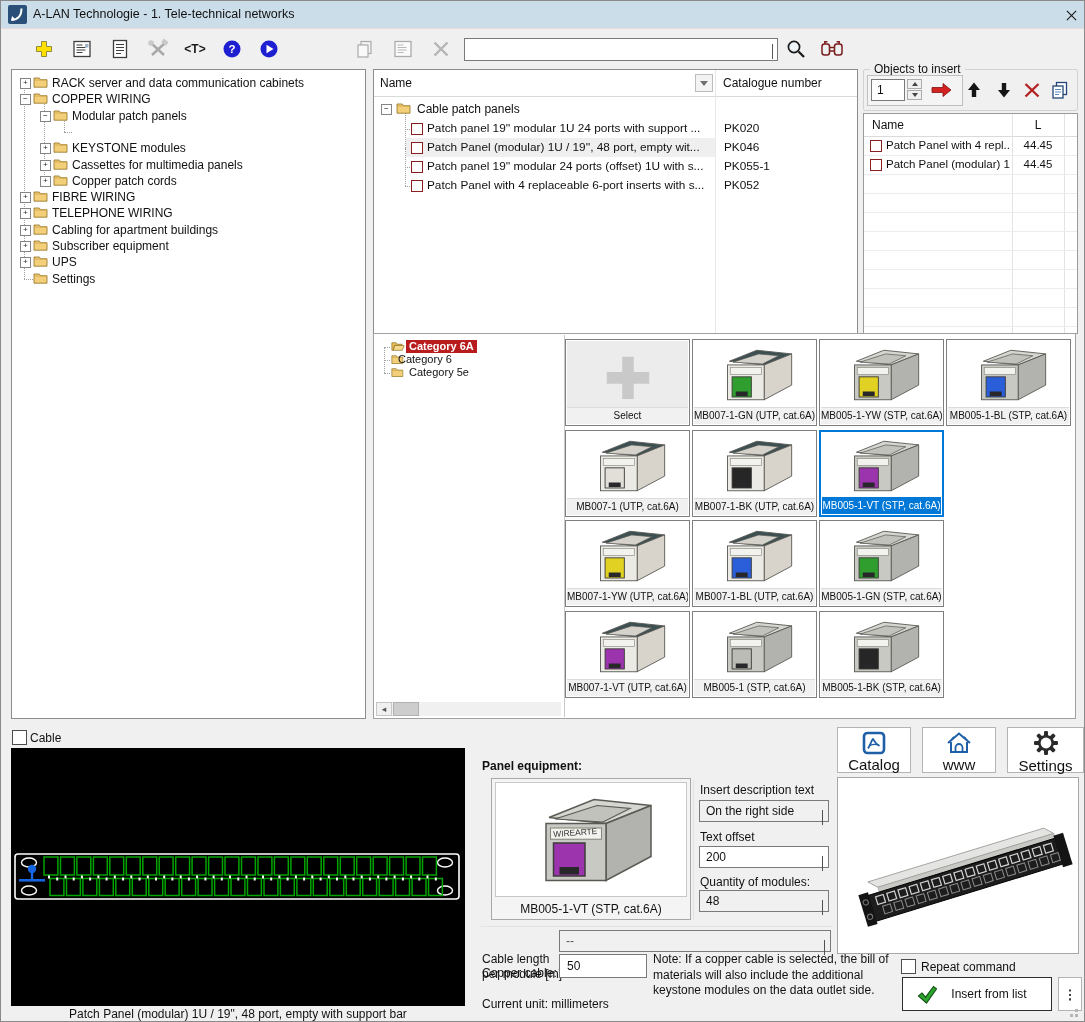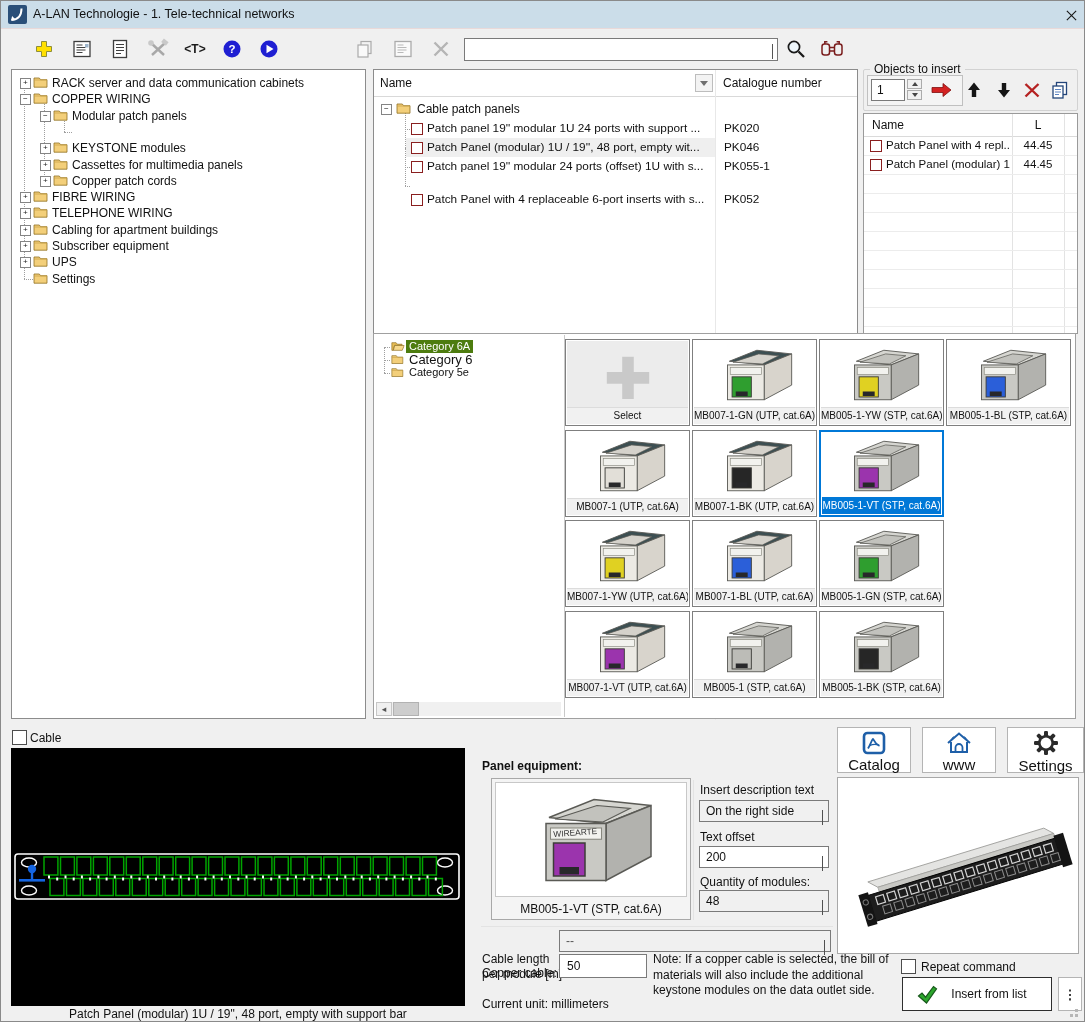--- a/index.html
+++ b/index.html
@@ -17,21 +17,21 @@
   #combo .arr{position:absolute;right:4px;top:5px;}
   
   .panel{position:absolute;background:#fff;border:1px solid #8c8c8c;box-sizing:border-box;}
   
   .trow{position:absolute;height:16px;white-space:nowrap;}
   .expander{position:absolute;top:3px;width:9px;height:9px;background:#fff;border:1px solid #848484;font:8px/8px "Liberation Mono",monospace;text-align:center;color:#222;box-sizing:content-box;}
   .ticon{position:absolute;top:1px;}
   .tlabel{position:absolute;top:0;line-height:16px;padding:0 3px;font-size:12px;}
   .tlabel.bold{font-weight:bold;}
   .tlabel.selgray{background:#ebebeb;}
-  .tlabel.selblue{background:#4d7c0f;color:#fff;}
+  .tlabel.selblue{background:#b91c1c;color:#fff;font-weight:bold;}
   .vguide{position:absolute;width:0;border-left:1px dotted #9f9f9f;}
   .hstub{position:absolute;height:0;border-top:1px dotted #9f9f9f;}
   .rcb{position:absolute;width:10px;height:10px;background:#fff;border:1px solid #8a1f1f;}
   .wcb{position:absolute;width:13px;height:13px;background:#fff;border:1px solid #4c4c4c;}
   .rowtxt{position:absolute;white-space:nowrap;overflow:hidden;font-size:11.8px;line-height:19px;}
   .hl{background:#efefef;}
   
   #objbox{position:absolute;left:862px;top:68px;width:215px;height:42px;border:1px solid #d2d2d2;border-radius:2px;box-sizing:border-box;}
   #objboxlabel{position:absolute;left:869px;top:61px;background:#f0f0f0;padding:0 4px;font-size:12px;}
   #spinwrap{position:absolute;left:866px;top:74px;width:96px;height:31px;border:1px solid #c0c0c0;box-sizing:border-box;background:#f4f4f4;}
@@ -318,21 +318,21 @@
           <span class="rowtxt" style="left:53px;top:0;width:287px">Patch Panel (modular) 1U / 19'', 48 port, empty wit...</span>
           <span class="rowtxt" style="left:350px;top:0;width:130px">PK046</span>
         </div>
         <div class="hstub" style="left:31px;top:96.5px;width:5px"></div>
         <div style="position:absolute;left:0;top:87px;width:100%;height:19px">
           <span class="rcb" style="left:37px;top:4px"></span>
           <span class="rowtxt" style="left:53px;top:0;width:287px">Patch panel 19'' modular 24 ports (offset) 1U with s...</span>
           <span class="rowtxt" style="left:350px;top:0;width:130px">PK055-1</span>
         </div>
         <div class="hstub" style="left:31px;top:115.5px;width:5px"></div>
-        <div style="position:absolute;left:0;top:120px;width:100%;height:19px">
+        <div style="position:absolute;left:0;top:106px;width:100%;height:19px">
           <span class="rcb" style="left:37px;top:4px"></span>
           <span class="rowtxt" style="left:53px;top:0;width:287px">Patch Panel with 4 replaceable 6-port inserts with s...</span>
           <span class="rowtxt" style="left:350px;top:0;width:130px">PK052</span>
         </div>
       </div>
   </div>
 
   <div id="objbox"></div>
   <span id="objboxlabel">Objects to insert</span>
   <div id="spinwrap"></div>
@@ -412,21 +412,21 @@
               <path d="M4.4 5.3h11.2l-2.4 5.7H2.7z" fill="#f7d98c" stroke="#8f7022" stroke-width="0.8"></path>
             </svg></span>
           <span class="tlabel selblue" style="left:31px;font-size:11px;line-height:13px">Category 6A</span>
         </div>
         <div class="hstub" style="left:9px;top:24.5px;width:6px"></div>
         <div class="catrow" style="left:0;top:18px;width:100%">
           <span class="ticon" style="left:16px;top:1px;transform:scale(0.85);transform-origin:left top"><svg width="15" height="12" viewBox="0 0 15 12">
               <path d="M1 2h5.3l1.3 1.7H14v7.5H1z" fill="#f3cf7a" stroke="#8f7022" stroke-width="0.8"></path>
               <path d="M1 4h13" stroke="#caa24a" stroke-width="0.8"></path>
             </svg></span>
-          <span class="tlabel" style="left:31px;font-size:13px;line-height:13px">Category 6</span>
+          <span class="tlabel" style="left:20px;font-size:11px;line-height:13px">Category 6</span>
         </div>
         <div class="hstub" style="left:9px;top:37.5px;width:6px"></div>
         <div class="catrow" style="left:0;top:31px;width:100%">
           <span class="ticon" style="left:16px;top:1px;transform:scale(0.85);transform-origin:left top"><svg width="15" height="12" viewBox="0 0 15 12">
               <path d="M1 2h5.3l1.3 1.7H14v7.5H1z" fill="#f3cf7a" stroke="#8f7022" stroke-width="0.8"></path>
               <path d="M1 4h13" stroke="#caa24a" stroke-width="0.8"></path>
             </svg></span>
           <span class="tlabel" style="left:31px;font-size:11px;line-height:13px">Category 5e</span>
         </div>
       </div>

